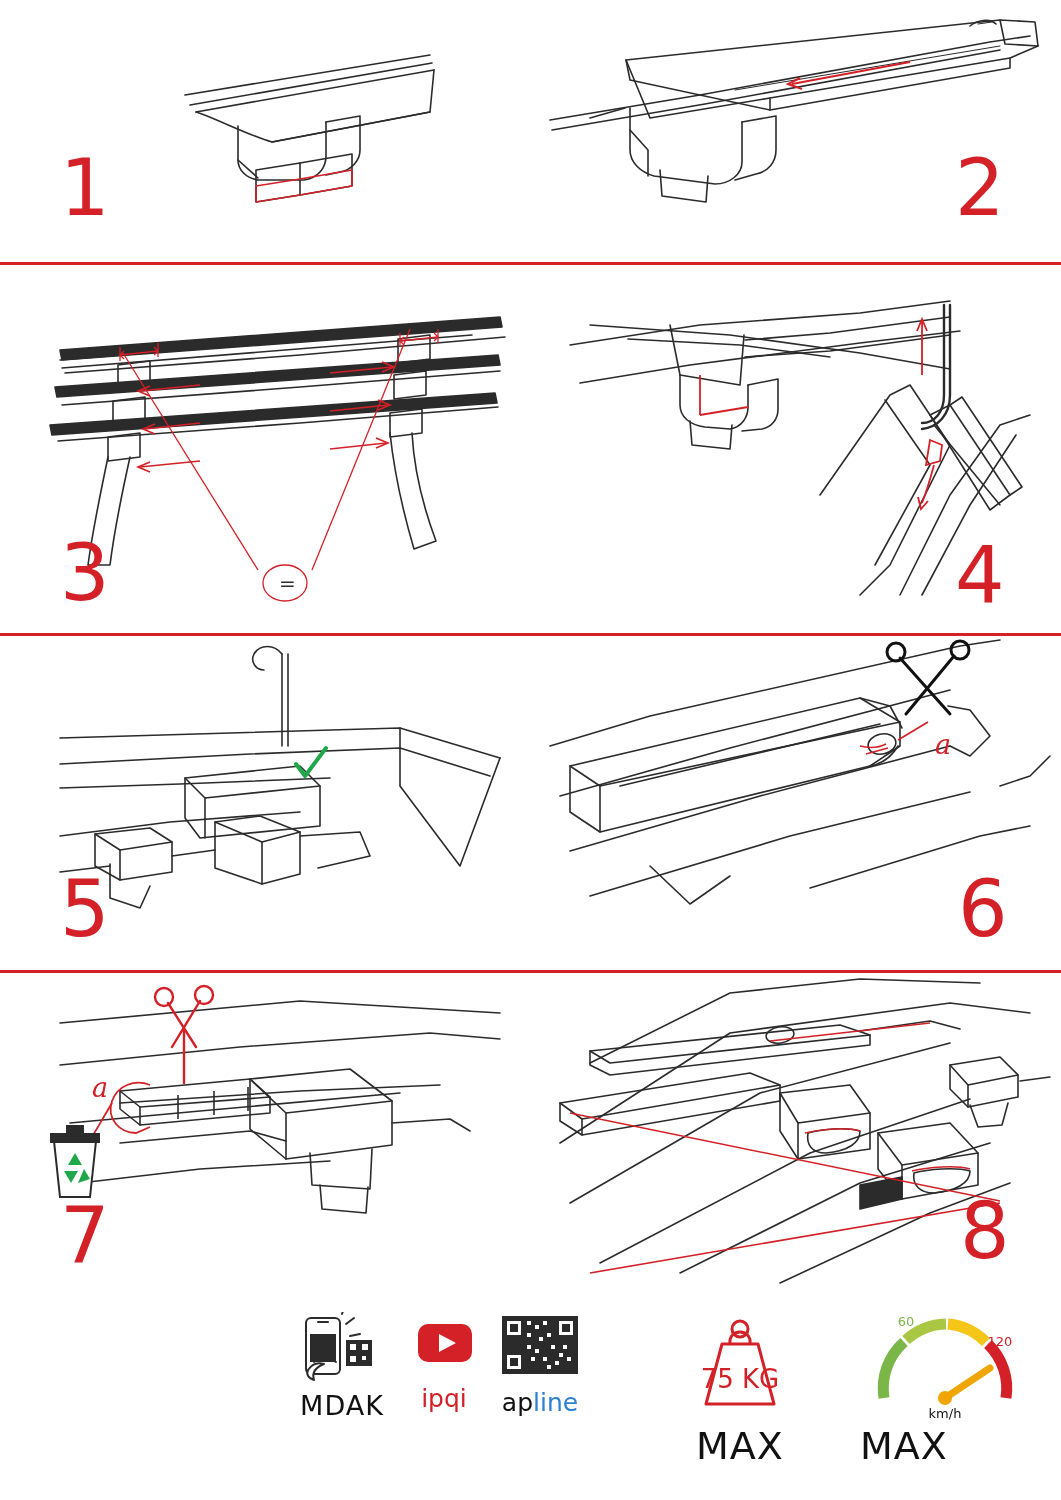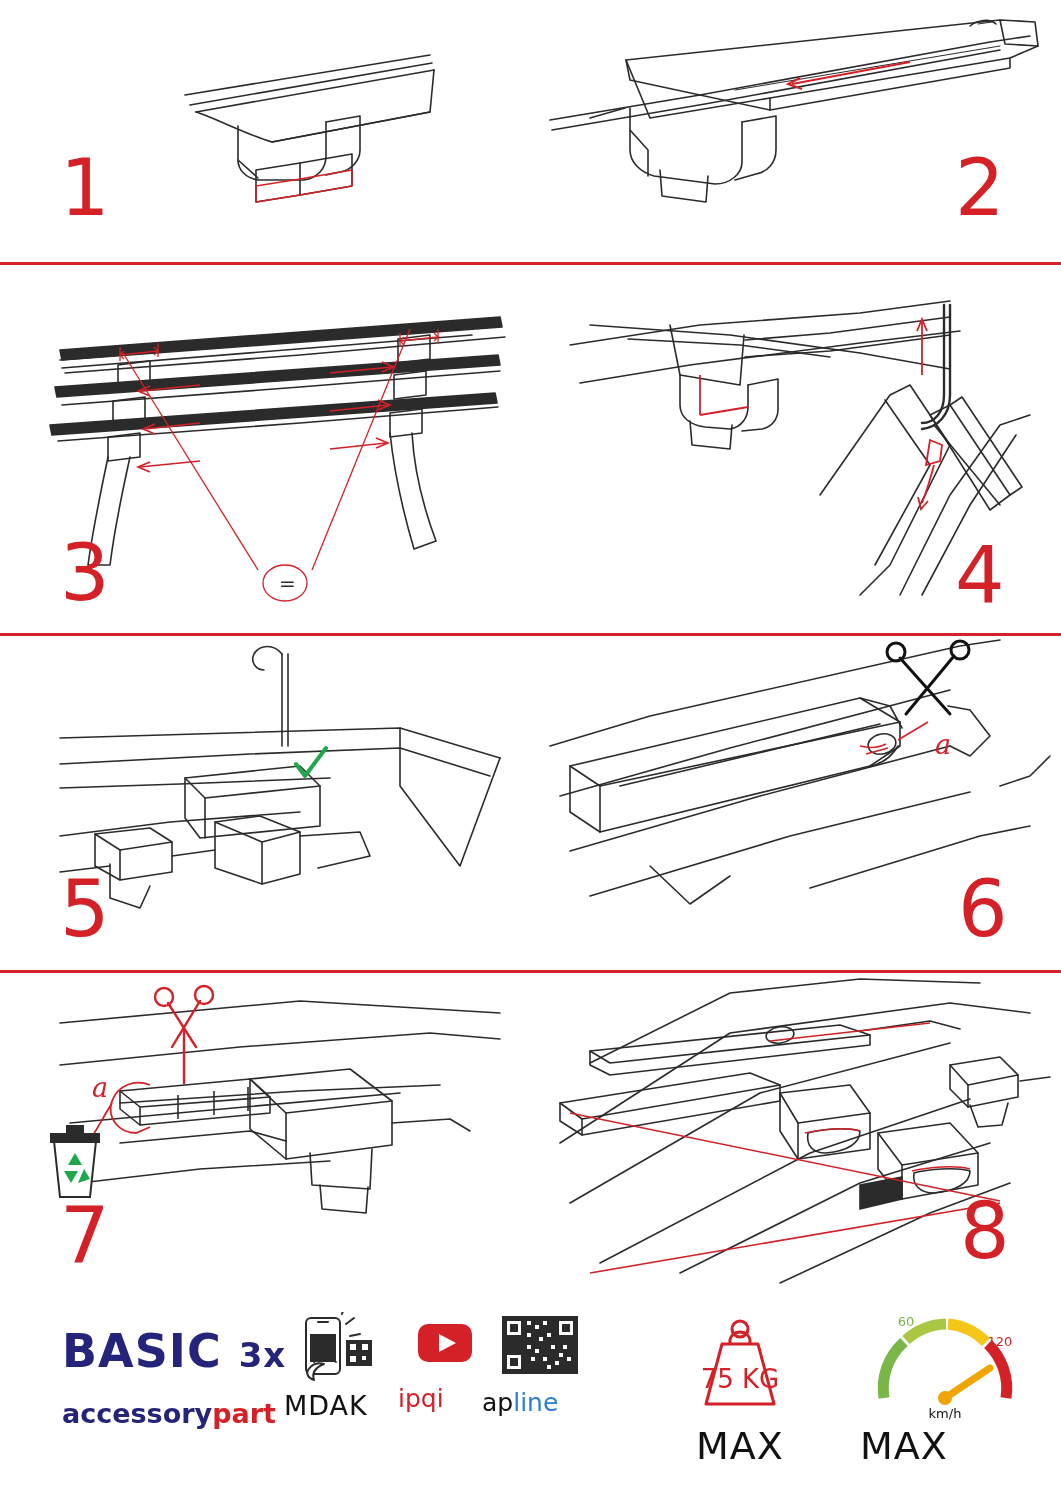--- a/index.html
+++ b/index.html
@@ -83,47 +83,48 @@
     line-height: 30px;
   }
   .brand-accessory .a { color: #25247b; }
   .brand-accessory .p { color: #d42027; }
 
   .logo-mdak {
     position: absolute;
     left: 284px;
     top: 22px;
     width: 116px;
-    text-align: left;
+    text-align: center;
   }
   .logo-mdak .label {
     font-family: "DejaVu Sans", sans-serif;
     font-size: 27px;
     letter-spacing: 1px;
     color: #111;
     margin-top: 6px;
   }
   .logo-ipqi {
     position: absolute;
     left: 398px;
     top: 22px;
     width: 92px;
+    text-align: center;
   }
   .logo-ipqi .label {
     font-family: "DejaVu Sans", sans-serif;
     font-size: 25px;
     color: #d42027;
     margin-top: 12px;
   }
   .logo-apline {
     position: absolute;
     left: 482px;
     top: 22px;
     width: 116px;
-    text-align: left;
+    text-align: center;
   }
   .logo-apline .label {
     font-family: "DejaVu Sans", sans-serif;
     font-size: 25px;
     margin-top: 10px;
     color: #111;
   }
   .logo-apline .ap { color: #111; }
   .logo-apline .line { color: #2d7fd4; }
 
@@ -522,29 +523,20 @@
           <path d="M275 160 C292 156 316 154 330 158"></path>
           <path d="M382 198 C398 194 426 192 440 196"></path>
         </g>
         <text x="430" y="285" fill="#d42027" font-size="78" font-family="DejaVu Sans, sans-serif">8</text>
       </svg>
     </div>
   </div>
 
   <div class="footer">
 
-    <div class="brandblock">
-      <div class="brand-basic">
-        <span>BASIC</span>
-        <span class="x">3x</span>
-      </div>
-      <div class="brand-accessory">
-        <span class="a">accessory</span><span class="p">part</span>
-      </div>
-    </div>
 
     <div class="logo-mdak">
       <svg width="116" height="72" viewBox="0 0 116 72">
         <g fill="none" stroke="#2b2b2b" stroke-width="2" stroke-linejoin="round" stroke-linecap="round">
           <rect x="22" y="6" width="34" height="56" rx="5"></rect>
           <path d="M34 10 L44 10"></path>
           <path d="M26 22 L52 22 L52 50 L26 50 Z" fill="#2b2b2b" stroke="none"></path>
           <path d="M24 58 C28 52 34 50 40 52 C30 56 28 62 30 68 C24 66 22 62 24 58 Z" fill="#ffffff"></path>
           <path d="M30 50 C36 46 46 46 52 50"></path>
           <path d="M62 12 L70 6"></path>

